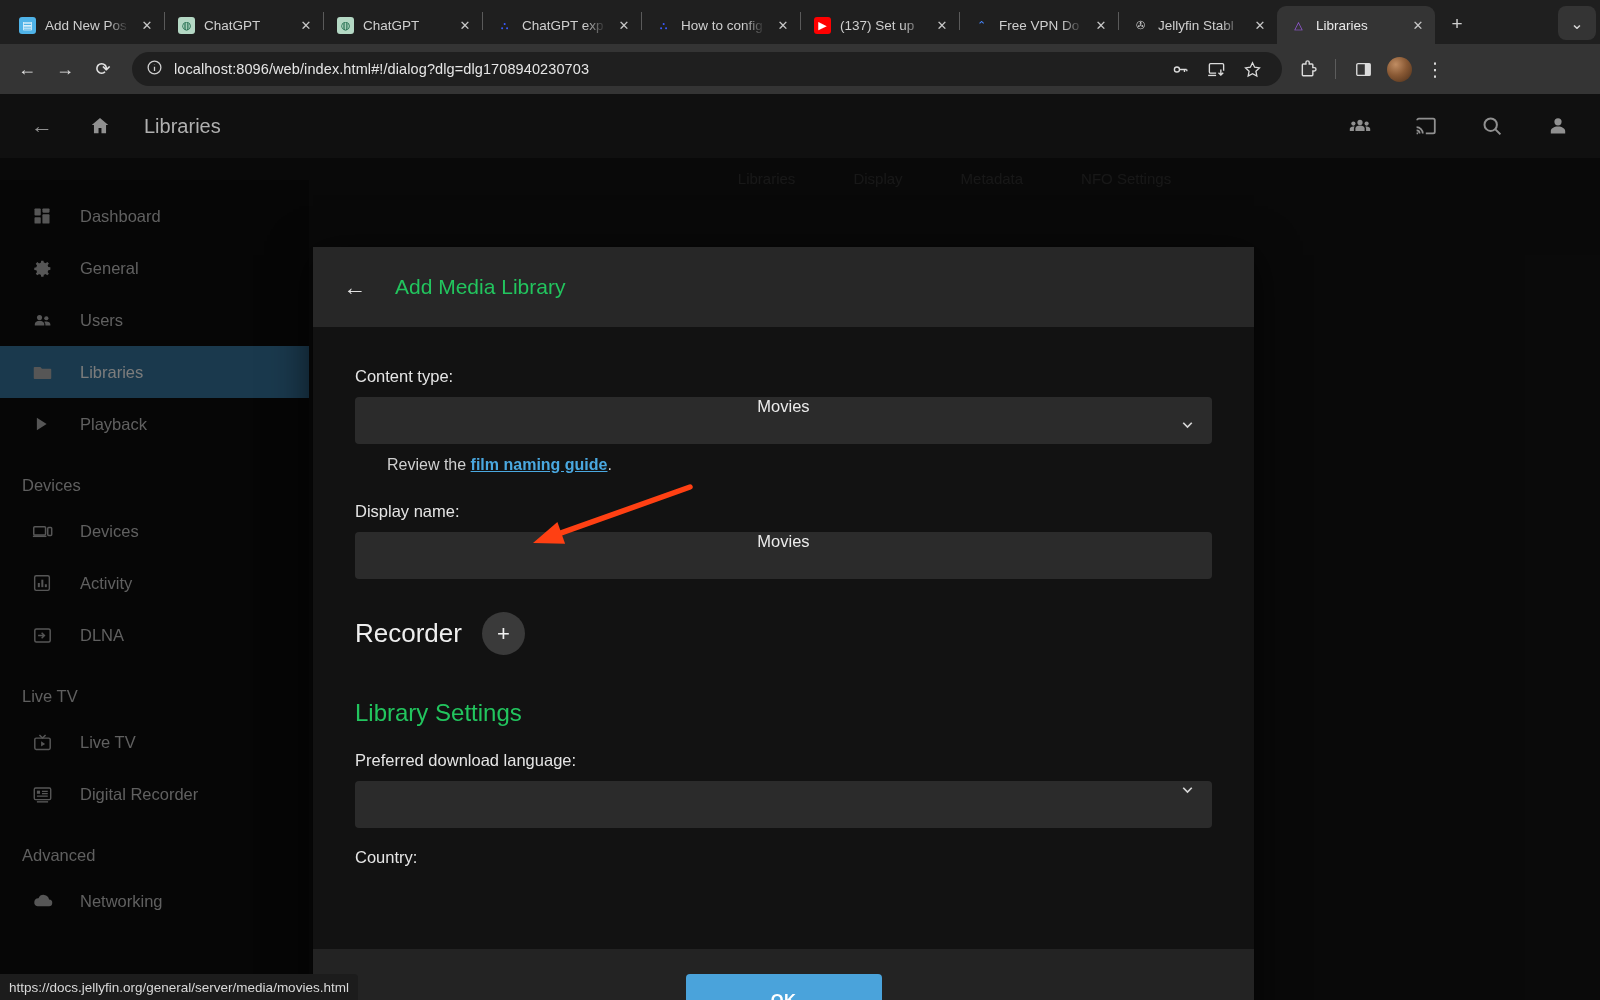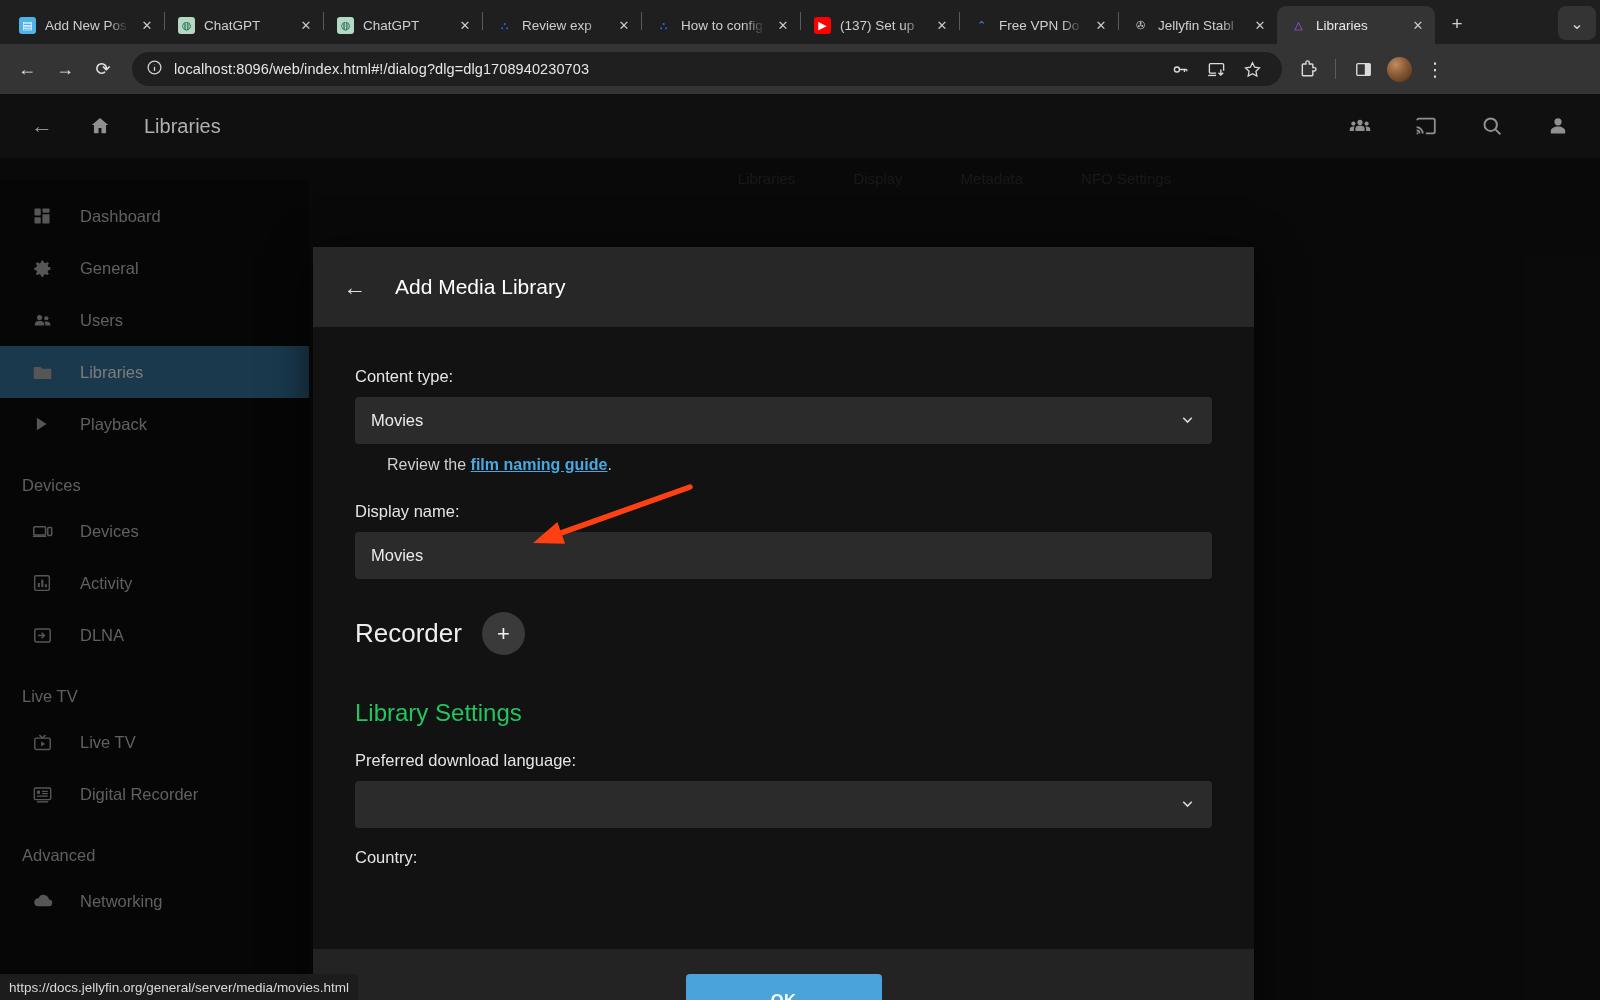--- a/index.html
+++ b/index.html
@@ -132,31 +132,31 @@
     position: absolute; left: 313px; top: 89px; width: 941px; height: 805px;
     background: #121212; display: flex; flex-direction: column;
     box-shadow: 0 8px 40px rgba(0,0,0,.7);
   }
   .dlg-head {
     height: 80px; background: #272727; display: flex; align-items: center;
     padding-left: 30px; gap: 26px; flex: 0 0 80px;
   }
   .dlg-back { color: #e2e2e2; font-size: 23px; width: 26px;
               display: flex; align-items: center; }
-  .dlg-title { color: #ffffff; font-size: 21px; }
+  .dlg-title { color: #22c55e; font-size: 21px; }
 
   .dlg-content {
     flex: 1 1 auto; overflow: hidden; padding: 40px 42px 0 42px;
     background: #121212; position: relative;
   }
   .field-label { color: #e5e5e5; font-size: 16.5px; margin-bottom: 11px; }
   .select-box, .text-box {
     height: 47px; background: #2b2b2b; border-radius: 4px;
     display: flex; align-items: center; padding: 0 16px;
-    color: #ebebeb; font-size: 16.5px; position: relative;
+    color: #ebebeb; font-size: 16.5px; position: relative; flex-direction: column;
   }
   .select-box .caret {
     margin-left: auto; color: #d6d6d6; font-size: 15px;
     font-weight: bold; line-height: 1;
   }
   .hint { margin-top: 12px; color: #cfcfcf; font-size: 16px; margin-left: 32px; }
   .hint a { color: #4aa8e0; text-decoration: underline; font-weight: bold; }
   .spacer-28 { height: 28px; }
   .spacer-20 { height: 20px; }
 
@@ -209,21 +209,21 @@
         </div>
         <div class="tab-sep"></div>
         <div class="tab inactive">
           <span class="favicon" style="background:#b4d8c4;color:#10603f;">◍</span>
           <span class="tab-title">ChatGPT</span>
           <span class="tab-close">✕</span>
         </div>
         <div class="tab-sep"></div>
         <div class="tab inactive">
           <span class="favicon" style="background:transparent;color:#3b5bfd;">⛬</span>
-          <span class="tab-title">Review exp</span>
+          <span class="tab-title">ChatGPT exp</span>
           <span class="tab-close">✕</span>
         </div>
         <div class="tab-sep"></div>
         <div class="tab inactive">
           <span class="favicon" style="background:transparent;color:#3b5bfd;">⛬</span>
           <span class="tab-title">How to config</span>
           <span class="tab-close">✕</span>
         </div>
         <div class="tab-sep"></div>
         <div class="tab inactive">

